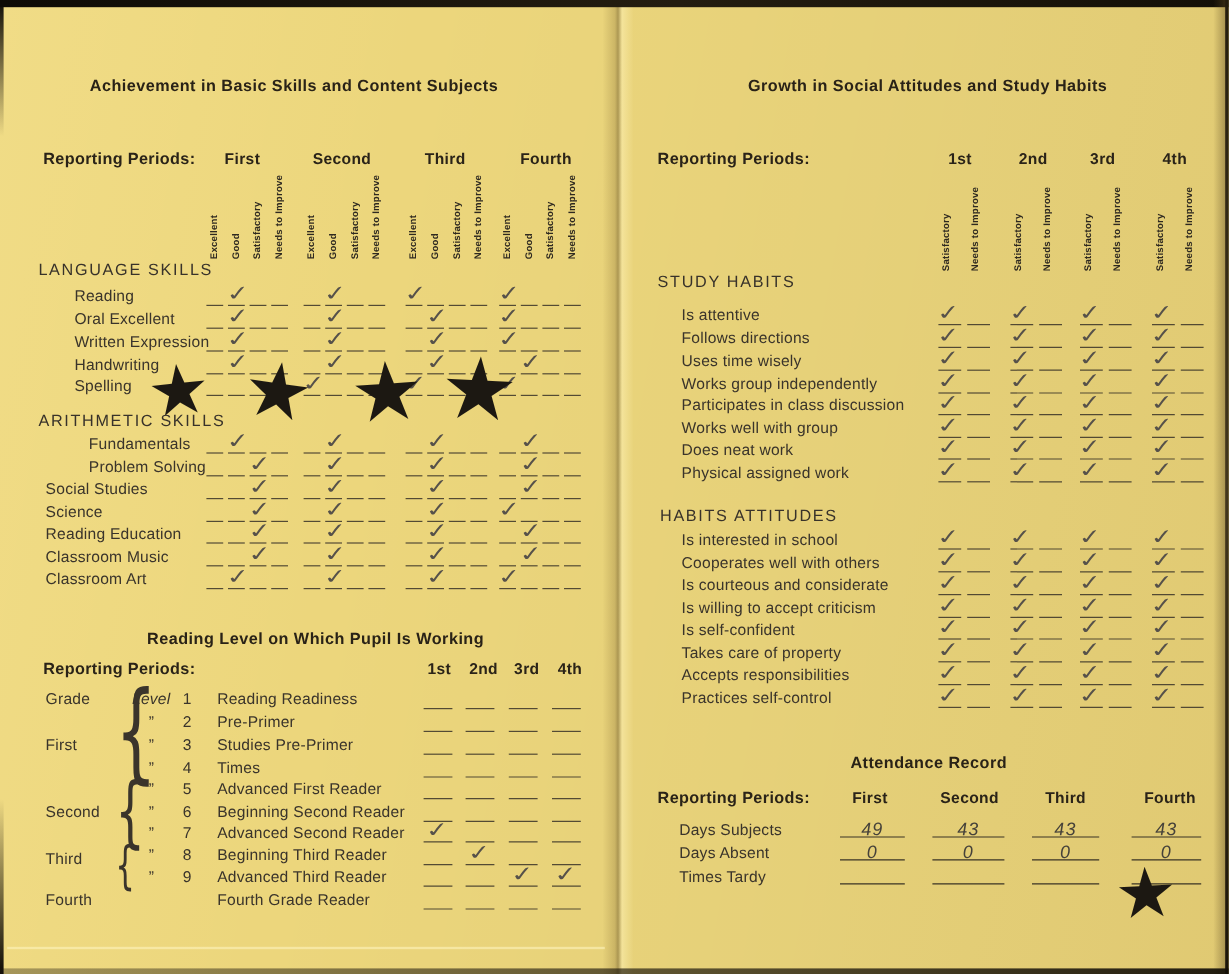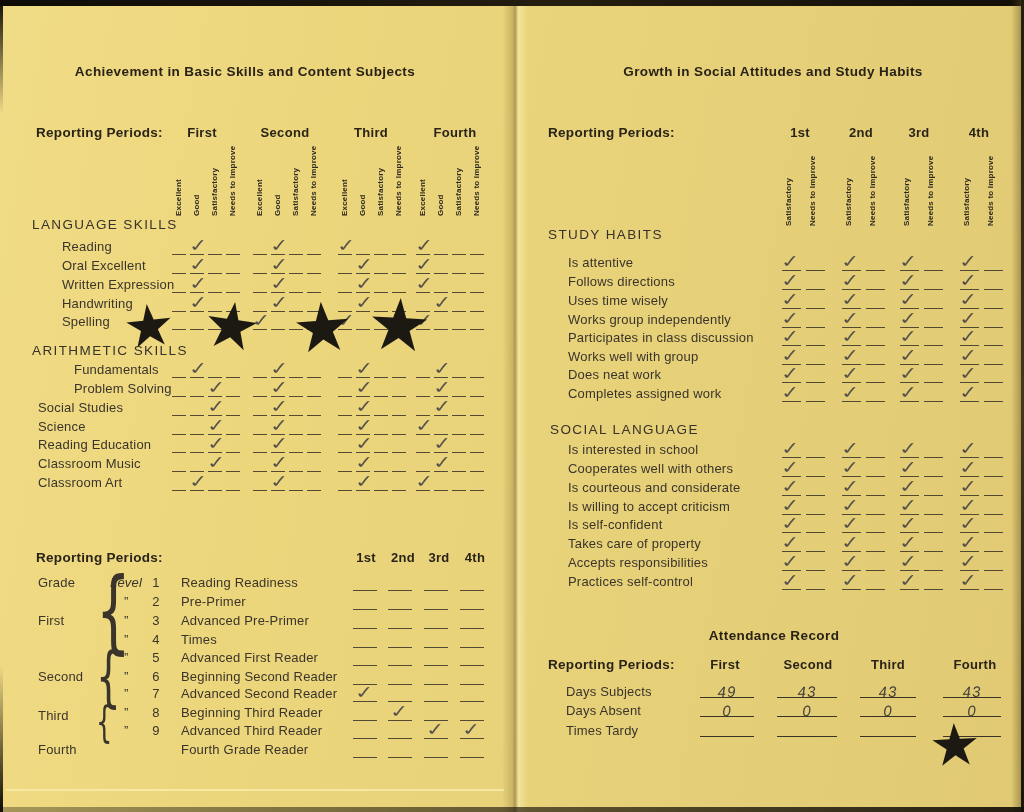--- a/index.html
+++ b/index.html
@@ -43,20 +43,21 @@
   <div class="tint"></div>
   <div class="fold"></div>
   <div class="bottom-light"></div>
 
   <div class="title" style="left:0;top:64px;width:490px">Achievement in Basic Skills and Content Subjects</div>
   <div class="rplabel" style="left:36px;top:125px">Reporting Periods:</div>
 
   <div class="title" style="left:524px;top:64px;width:498px">Growth in Social Attitudes and Study Habits</div>
   <div class="rplabel" style="left:548px;top:125px">Reporting Periods:</div>
 
+  <div class="title" style="left:0;top:525px;width:526px">Reading Level on Which Pupil Is Working</div>
   <div class="rplabel" style="left:36px;top:550px">Reporting Periods:</div>
 
   <div class="title" style="left:524px;top:628px;width:500px">Attendance Record</div>
   <div class="rplabel" style="left:548px;top:657px">Reporting Periods:</div>
 
   <div id="gen">
       <div class="phead" style="left: 202px; top: 125px;">First</div>
       <span class="rot" style="left: 174px; top: 216px;">Excellent</span>
       <span class="rot" style="left: 192px; top: 216px;">Good</span>
       <span class="rot" style="left: 210px; top: 216px;">Satisfactory</span>
@@ -430,34 +431,34 @@
       <span class="check" style="left: 782px; top: 367px;">✓</span>
       <span class="dash" style="left: 842px; top: 381px; width: 19px;"></span>
       <span class="dash" style="left: 866px; top: 381px; width: 19px;"></span>
       <span class="check" style="left: 842px; top: 367px;">✓</span>
       <span class="dash" style="left: 900px; top: 381px; width: 19px;"></span>
       <span class="dash" style="left: 924px; top: 381px; width: 19px;"></span>
       <span class="check" style="left: 900px; top: 367px;">✓</span>
       <span class="dash" style="left: 960px; top: 381px; width: 19px;"></span>
       <span class="dash" style="left: 984px; top: 381px; width: 19px;"></span>
       <span class="check" style="left: 960px; top: 367px;">✓</span>
-      <div class="rowlabel" style="left: 568px; top: 386px;">Completes assigned work</div>
+      <div class="rowlabel" style="left: 568px; top: 386px;">Physical assigned work</div>
       <span class="dash" style="left: 782px; top: 400px; width: 19px;"></span>
       <span class="dash" style="left: 806px; top: 400px; width: 19px;"></span>
       <span class="check" style="left: 782px; top: 386px;">✓</span>
       <span class="dash" style="left: 842px; top: 400px; width: 19px;"></span>
       <span class="dash" style="left: 866px; top: 400px; width: 19px;"></span>
       <span class="check" style="left: 842px; top: 386px;">✓</span>
       <span class="dash" style="left: 900px; top: 400px; width: 19px;"></span>
       <span class="dash" style="left: 924px; top: 400px; width: 19px;"></span>
       <span class="check" style="left: 900px; top: 386px;">✓</span>
       <span class="dash" style="left: 960px; top: 400px; width: 19px;"></span>
       <span class="dash" style="left: 984px; top: 400px; width: 19px;"></span>
       <span class="check" style="left: 960px; top: 386px;">✓</span>
-      <div class="sechead" style="left: 550px; top: 422px;">SOCIAL LANGUAGE</div>
+      <div class="sechead" style="left: 550px; top: 422px;">HABITS ATTITUDES</div>
       <div class="rowlabel" style="left: 568px; top: 442px;">Is interested in school</div>
       <span class="dash" style="left: 782px; top: 456px; width: 19px;"></span>
       <span class="dash" style="left: 806px; top: 456px; width: 19px;"></span>
       <span class="check" style="left: 782px; top: 442px;">✓</span>
       <span class="dash" style="left: 842px; top: 456px; width: 19px;"></span>
       <span class="dash" style="left: 866px; top: 456px; width: 19px;"></span>
       <span class="check" style="left: 842px; top: 442px;">✓</span>
       <span class="dash" style="left: 900px; top: 456px; width: 19px;"></span>
       <span class="dash" style="left: 924px; top: 456px; width: 19px;"></span>
       <span class="check" style="left: 900px; top: 442px;">✓</span>
@@ -576,21 +577,21 @@
       <span class="dash" style="left: 460px; top: 589px; width: 24px;"></span>
       <div class="rowlabel" style="left: 124px; top: 594px;">”</div>
       <div class="rowlabel" style="left: 148px; top: 594px; width: 16px; text-align: center;">2</div>
       <div class="rowlabel" style="left: 181px; top: 594px;">Pre-Primer</div>
       <span class="dash" style="left: 353px; top: 608px; width: 24px;"></span>
       <span class="dash" style="left: 388px; top: 608px; width: 24px;"></span>
       <span class="dash" style="left: 424px; top: 608px; width: 24px;"></span>
       <span class="dash" style="left: 460px; top: 608px; width: 24px;"></span>
       <div class="rowlabel" style="left: 124px; top: 613px;">”</div>
       <div class="rowlabel" style="left: 148px; top: 613px; width: 16px; text-align: center;">3</div>
-      <div class="rowlabel" style="left: 181px; top: 613px;">Advanced Pre-Primer</div>
+      <div class="rowlabel" style="left: 181px; top: 613px;">Studies Pre-Primer</div>
       <span class="dash" style="left: 353px; top: 627px; width: 24px;"></span>
       <span class="dash" style="left: 388px; top: 627px; width: 24px;"></span>
       <span class="dash" style="left: 424px; top: 627px; width: 24px;"></span>
       <span class="dash" style="left: 460px; top: 627px; width: 24px;"></span>
       <div class="rowlabel" style="left: 124px; top: 632px;">”</div>
       <div class="rowlabel" style="left: 148px; top: 632px; width: 16px; text-align: center;">4</div>
       <div class="rowlabel" style="left: 181px; top: 632px;">Times</div>
       <span class="dash" style="left: 353px; top: 646px; width: 24px;"></span>
       <span class="dash" style="left: 388px; top: 646px; width: 24px;"></span>
       <span class="dash" style="left: 424px; top: 646px; width: 24px;"></span>

